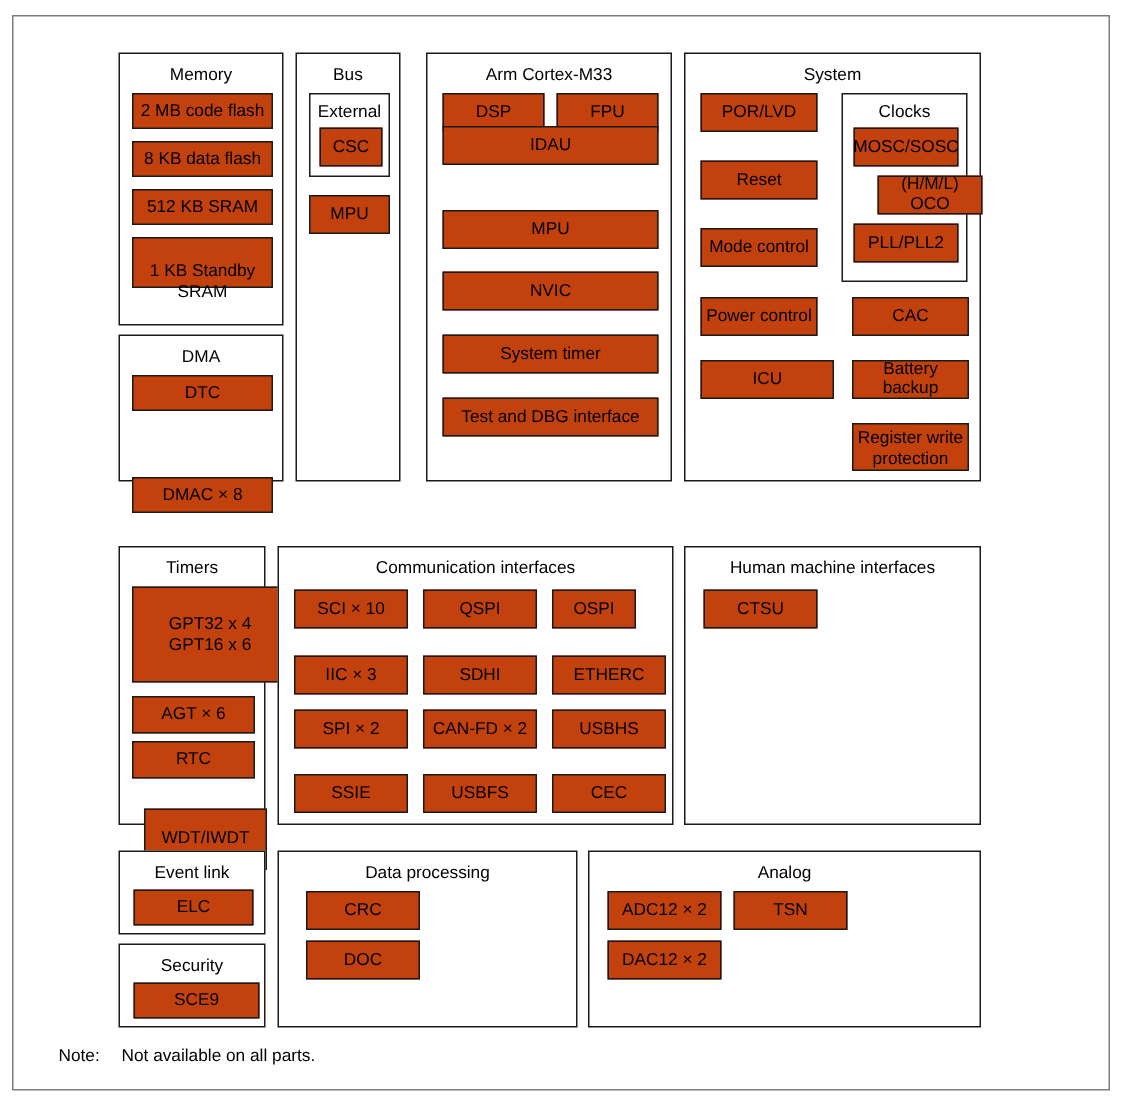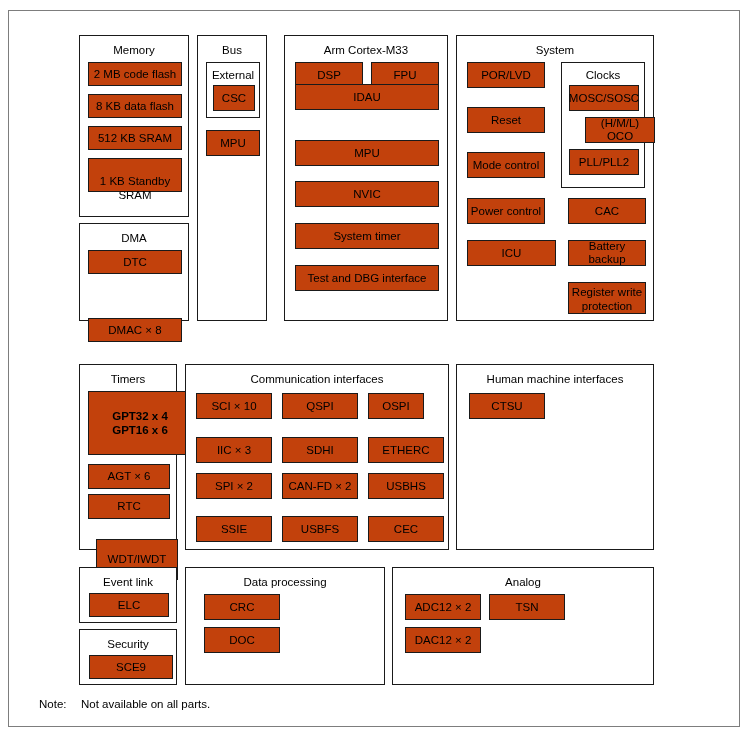--- a/index.html
+++ b/index.html
@@ -148,21 +148,21 @@
       <div class="block" style="left:111px; top:162px; width:78px; height:26px;">CAC</div>
       <div class="block" style="left:111px; top:204px; width:78px; height:26px;">Battery backup</div>
       <div class="block two-line" style="left:111px; top:246px; width:78px; height:32px; display:block; padding-top:3px;">
         <div>Register write</div>
         <div>protection</div>
       </div>
     </div>
 
     <div class="group" style="left:70px; top:353px; width:98px; height:186px;">
       <div class="group-title" style="top:7px;">Timers</div>
-      <div class="block two-line" style="left:8px; top:26px; width:104px; height:64px; display:block; padding-top:18px;font-weight:bold;">
+      <div class="block two-line" style="left:8px; top:26px; width:104px; height:64px; display:block; padding-top:18px;">
         <div>GPT32 x 4</div>
         <div>GPT16 x 6</div>
       </div>
       <div class="block" style="left:8px; top:99px; width:82px; height:25px;">AGT × 6</div>
       <div class="block" style="left:8px; top:129px; width:82px; height:25px;">RTC</div>
       <div class="block" style="left:16px; top:159px; width:82px; height:41px;margin-top:15px;">WDT/IWDT</div>
     </div>
 
     <div class="group" style="left:176px; top:353px; width:264px; height:186px;">
       <div class="group-title" style="top:7px;">Communication interfaces</div>

